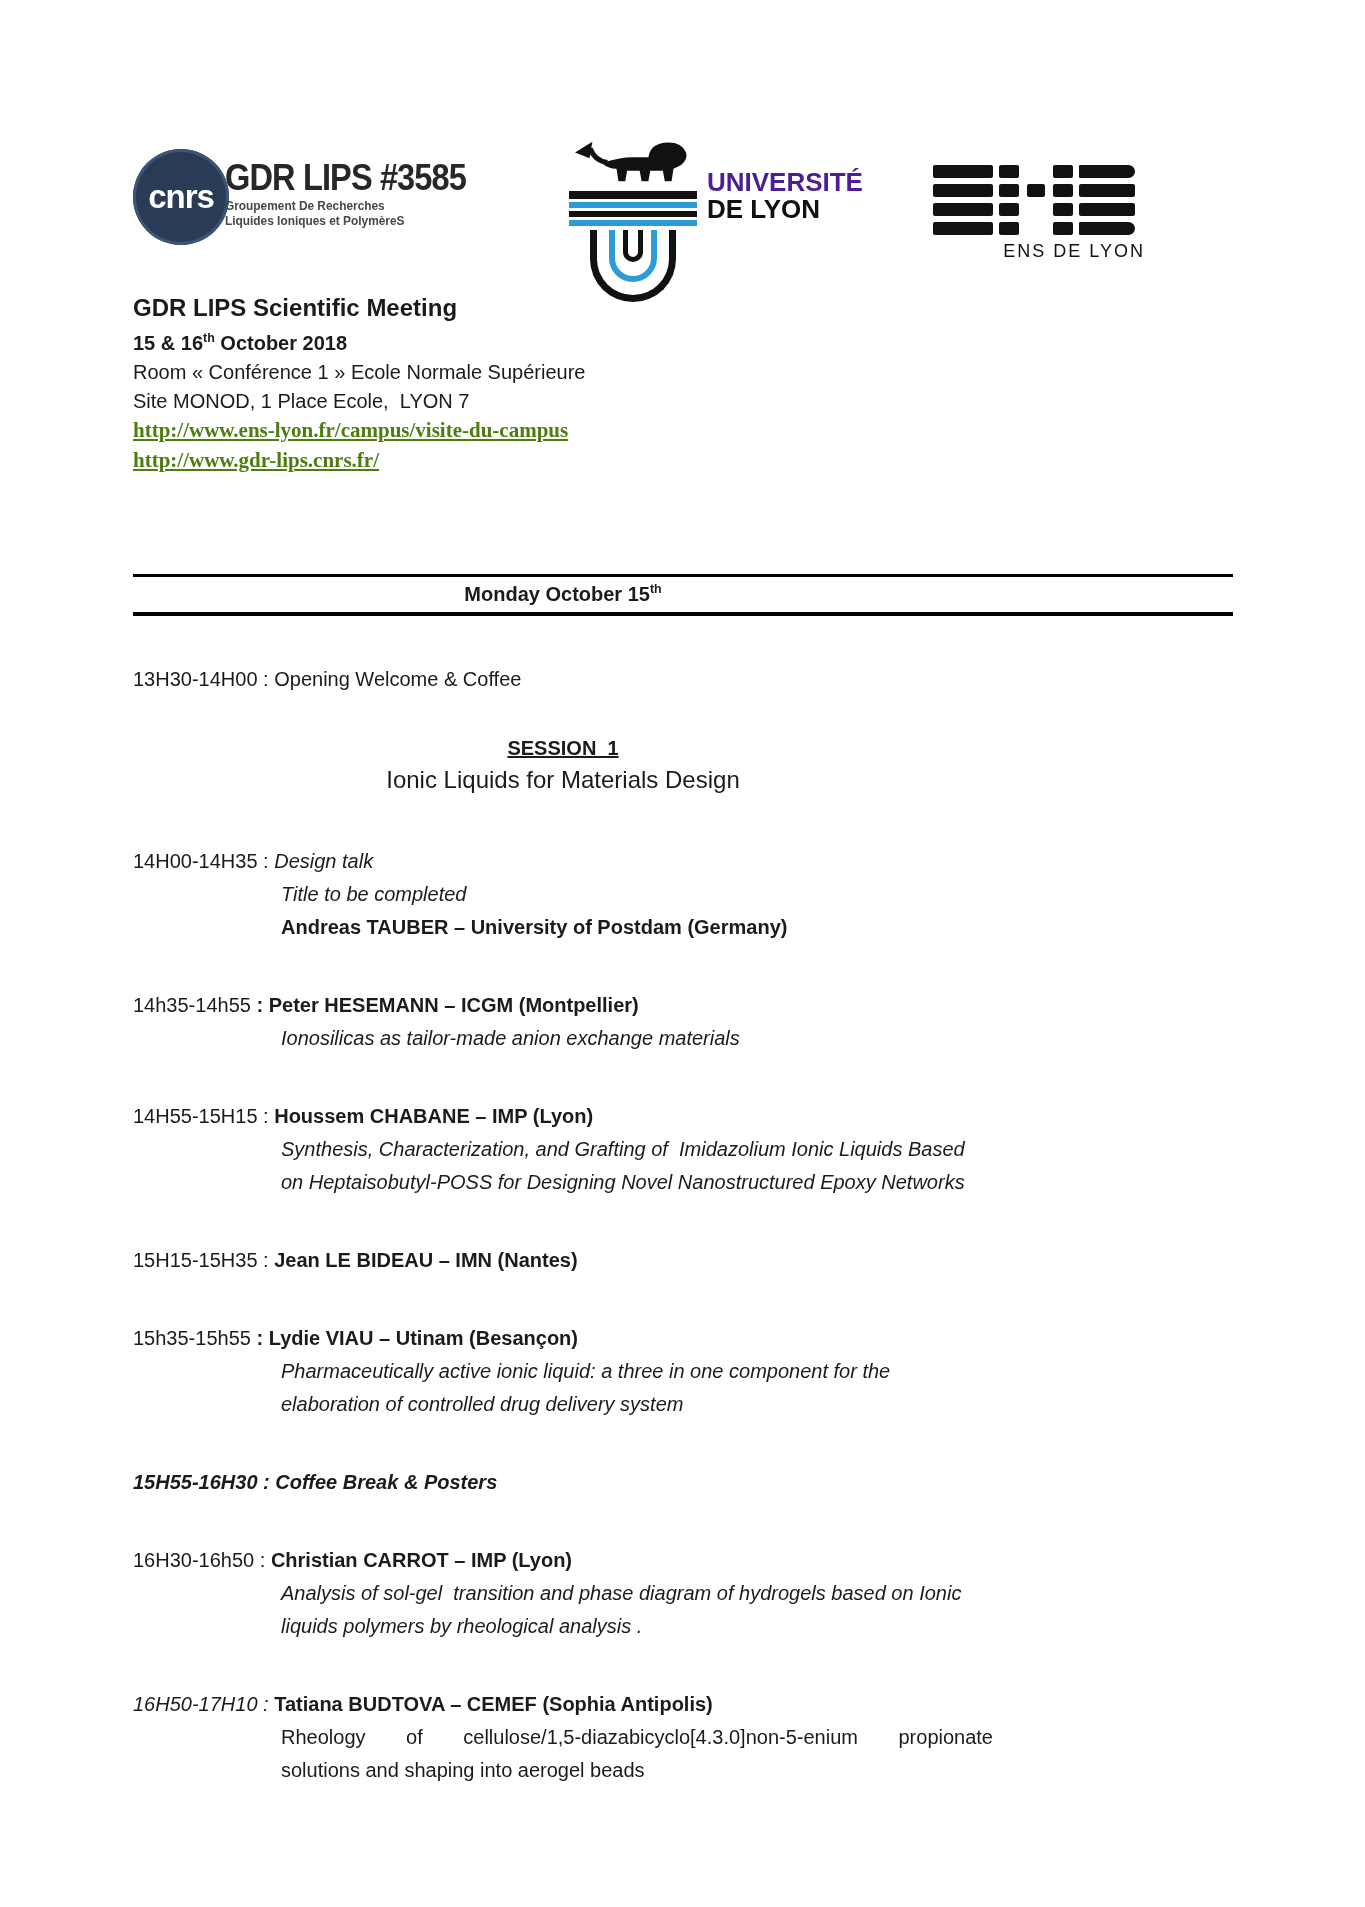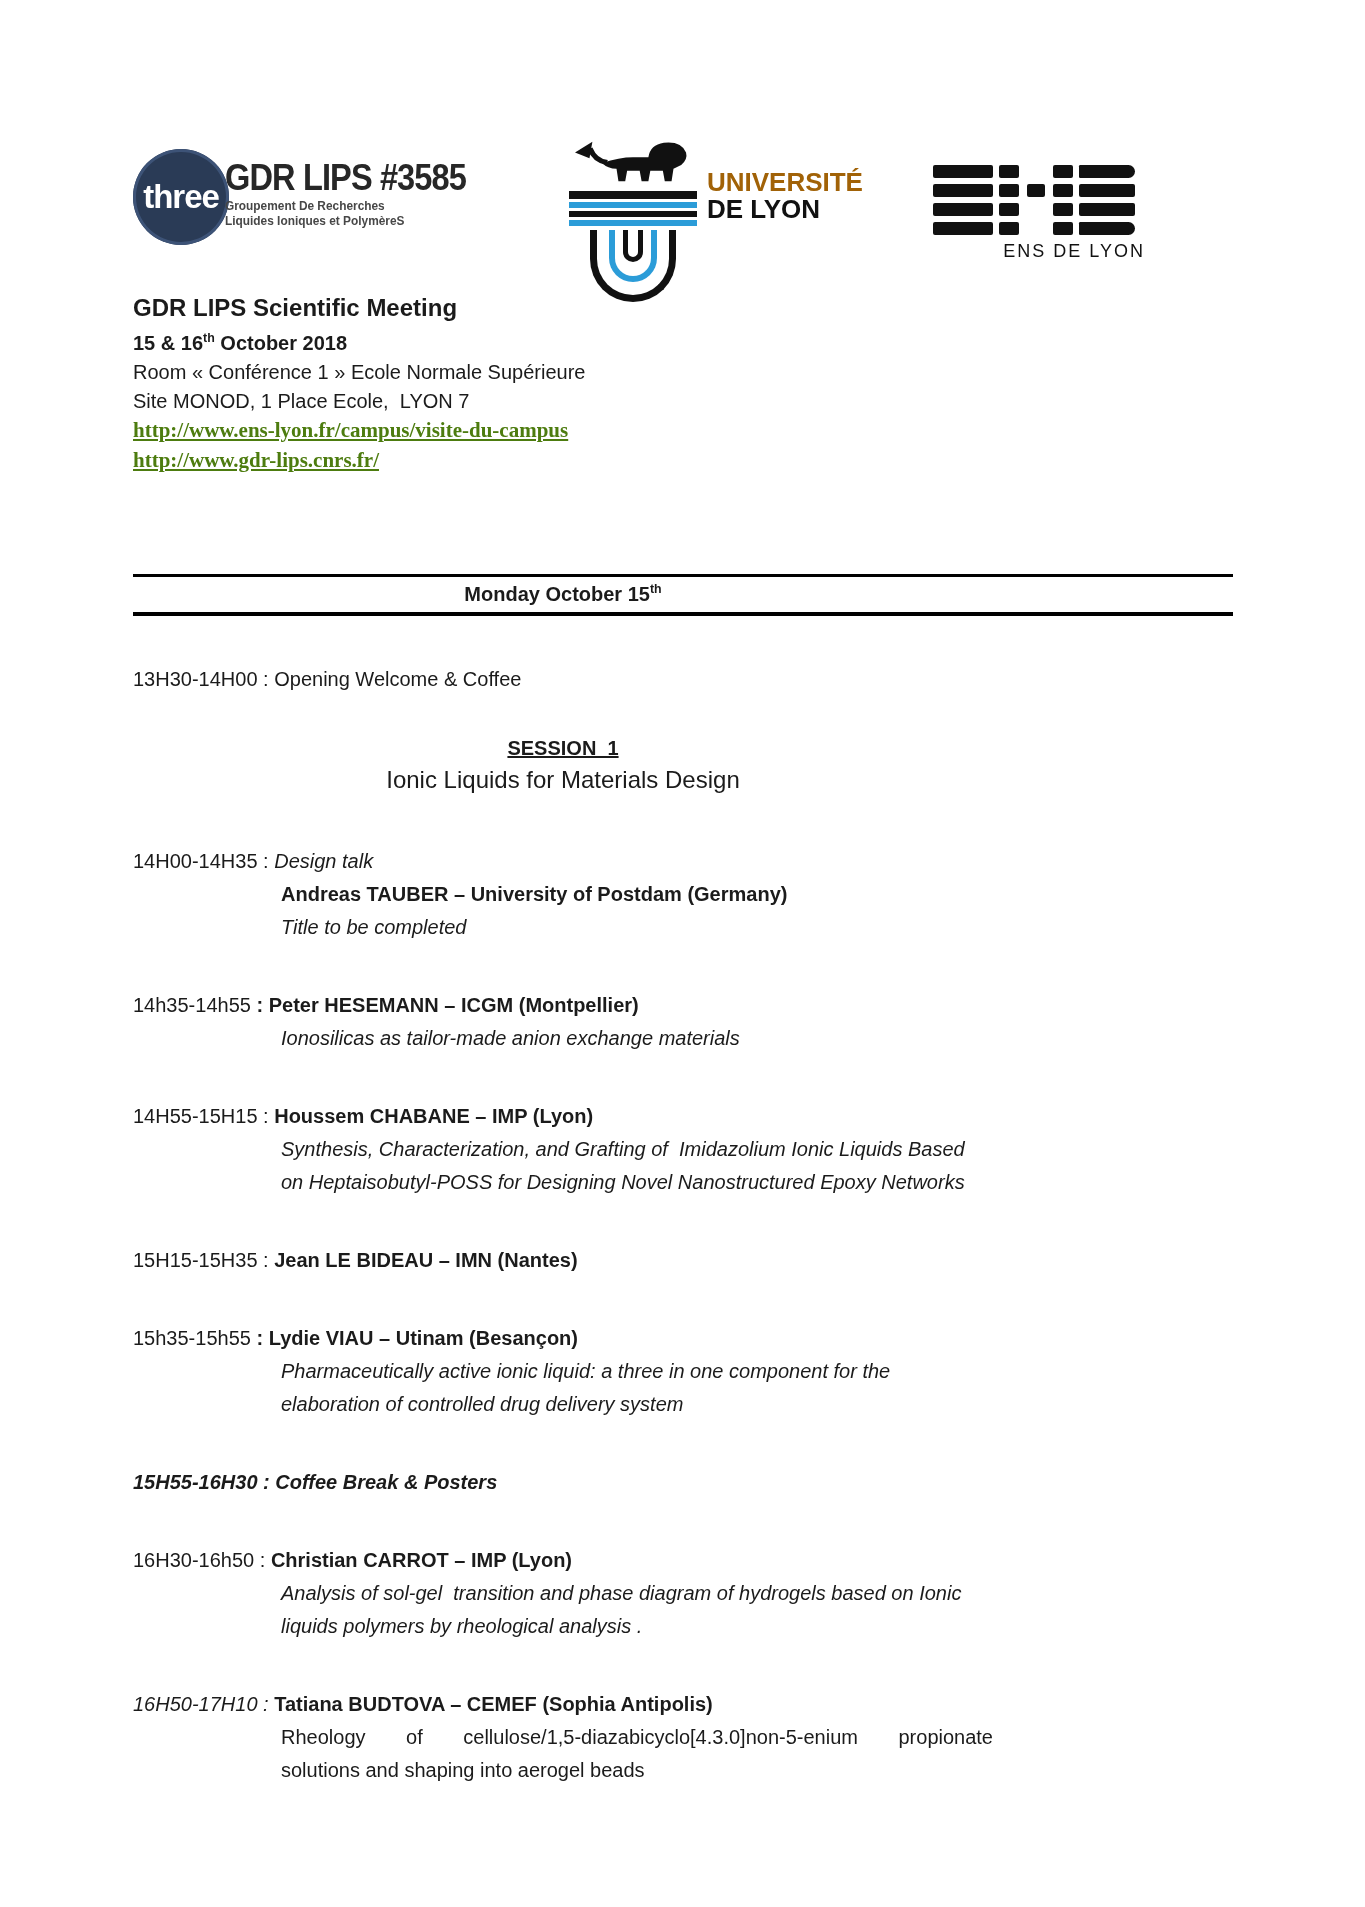--- a/index.html
+++ b/index.html
@@ -33,21 +33,21 @@
   .udl-stripe.plinth { height:8px; margin-top:0; background:#111; }
   .udl-stripe.blue { background:#2b9cd8; }
   .udl-stripe.black { background:#111; }
   .u1 { margin:4px auto 0; width:86px; height:72px; border:7px solid #111; border-top:none;
         border-radius:0 0 43px 43px; }
   .u2 { margin:0 auto; width:48px; height:52px; border:6px solid #2b9cd8; border-top:none;
         border-radius:0 0 24px 24px; }
   .u3 { margin:0 auto; width:20px; height:32px; border:5px solid #111; border-top:none;
         border-radius:0 0 10px 10px; }
   .udl-text { margin:34px 0 0 10px; font-weight:800; line-height:27px; white-space:nowrap; }
-  .udl-text .l1 { color:#a16207; font-size:26px; letter-spacing:0; }
+  .udl-text .l1 { color:#4c1d95; font-size:26px; letter-spacing:0; }
   .udl-text .l2 { color:#111; font-size:26px; }
 
   .ens-block { margin-top:30px; width:212px; }
   .ens-row { display:flex; margin-bottom:6px; }
   .ens-row .seg { background:#111; height:13px; border-radius:2px; }
   .ens-row .sp { height:13px; }
   .seg.r { border-radius:2px 10px 10px 2px; }
   .ens-caption { margin-top:6px; text-align:right; font-size:18px; color:#111; letter-spacing:2px; }
 
   
@@ -87,21 +87,21 @@
 </style>
 </head>
 <body>
 
 <div class="page">
 
   <div class="logo-row">
 
     <div class="gdr-block">
       <div class="cnrs-circle">
-        <span>three</span>
+        <span>cnrs</span>
       </div>
       <div class="gdr-text">
         <div class="gdr-title">GDR LIPS #3585</div>
         <div class="gdr-sub">Groupement De Recherches</div>
         <div class="gdr-sub">Liquides Ioniques et PolymèreS</div>
       </div>
     </div>
 
     <div class="udl-block">
       <div class="udl-mark">
@@ -186,22 +186,22 @@
 
   <div class="session-block">
     <div class="session-title prewrap">SESSION  1</div>
     <div class="session-sub">Ionic Liquids for Materials Design</div>
   </div>
 
   <div id="entries">
       <div class="entry">
         <div class="entry-head"><span class="time normal">14H00-14H35</span><span class="sep normal"> : </span><span class="head italic">Design talk</span></div>
         <div class="entry-lines">
+          <div class="line italic">Title to be completed</div>
           <div class="line bold">Andreas TAUBER – University of Postdam (Germany)</div>
-          <div class="line italic">Title to be completed</div>
         </div>
       </div>
       <div class="entry">
         <div class="entry-head"><span class="time normal">14h35-14h55</span><span class="sep bold"> : </span><span class="head bold">Peter HESEMANN – ICGM (Montpellier)</span></div>
         <div class="entry-lines">
           <div class="line italic">Ionosilicas as tailor-made anion exchange materials</div>
         </div>
       </div>
       <div class="entry">
         <div class="entry-head"><span class="time normal">14H55-15H15</span><span class="sep normal"> : </span><span class="head bold">Houssem CHABANE – IMP (Lyon)</span></div>

